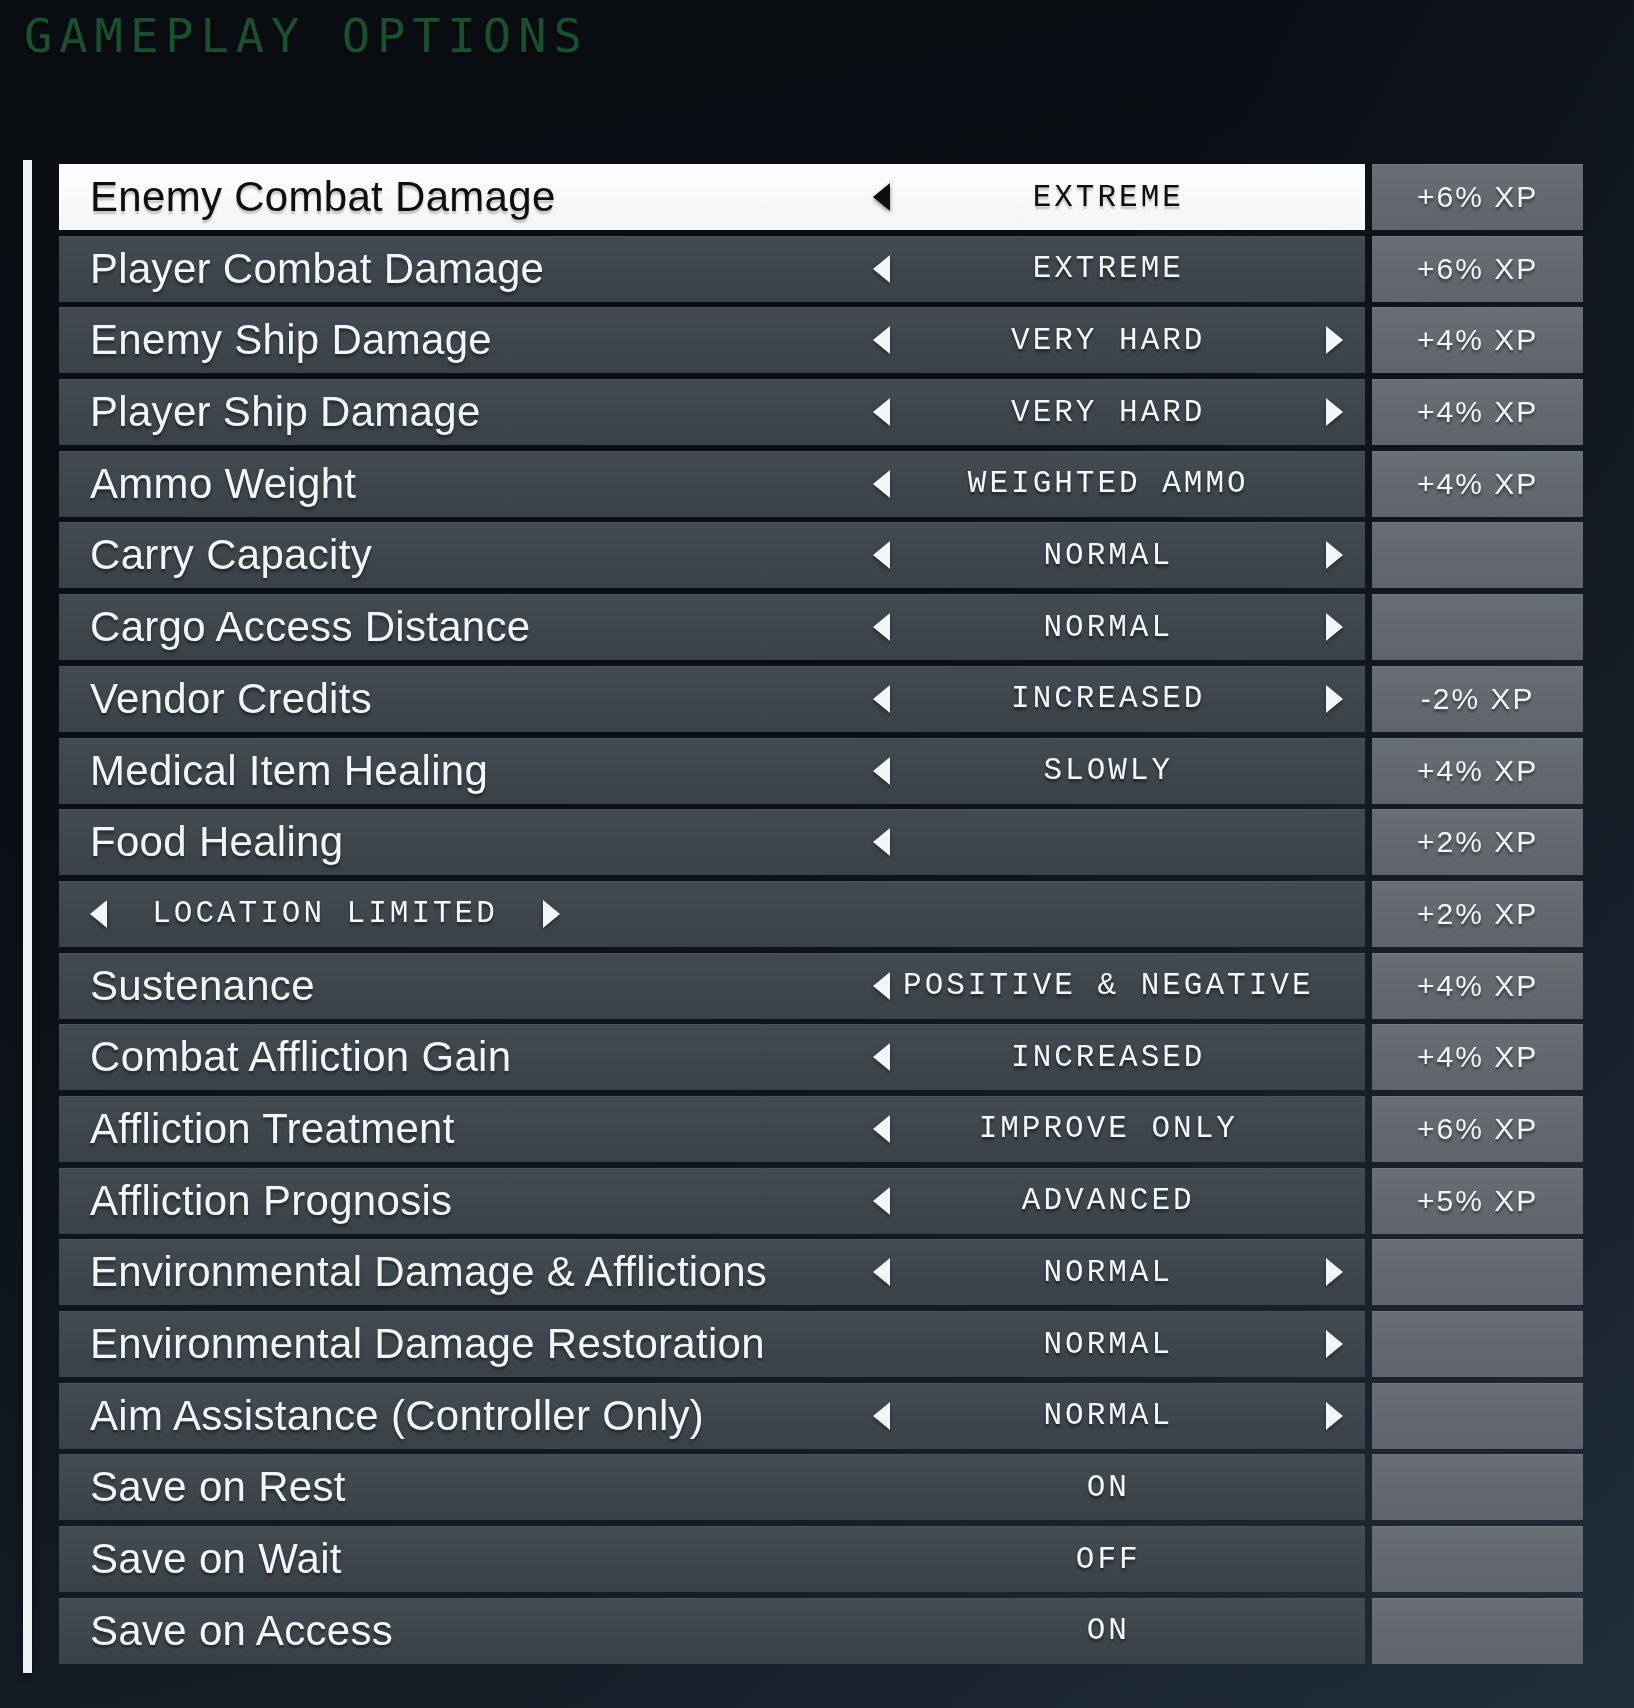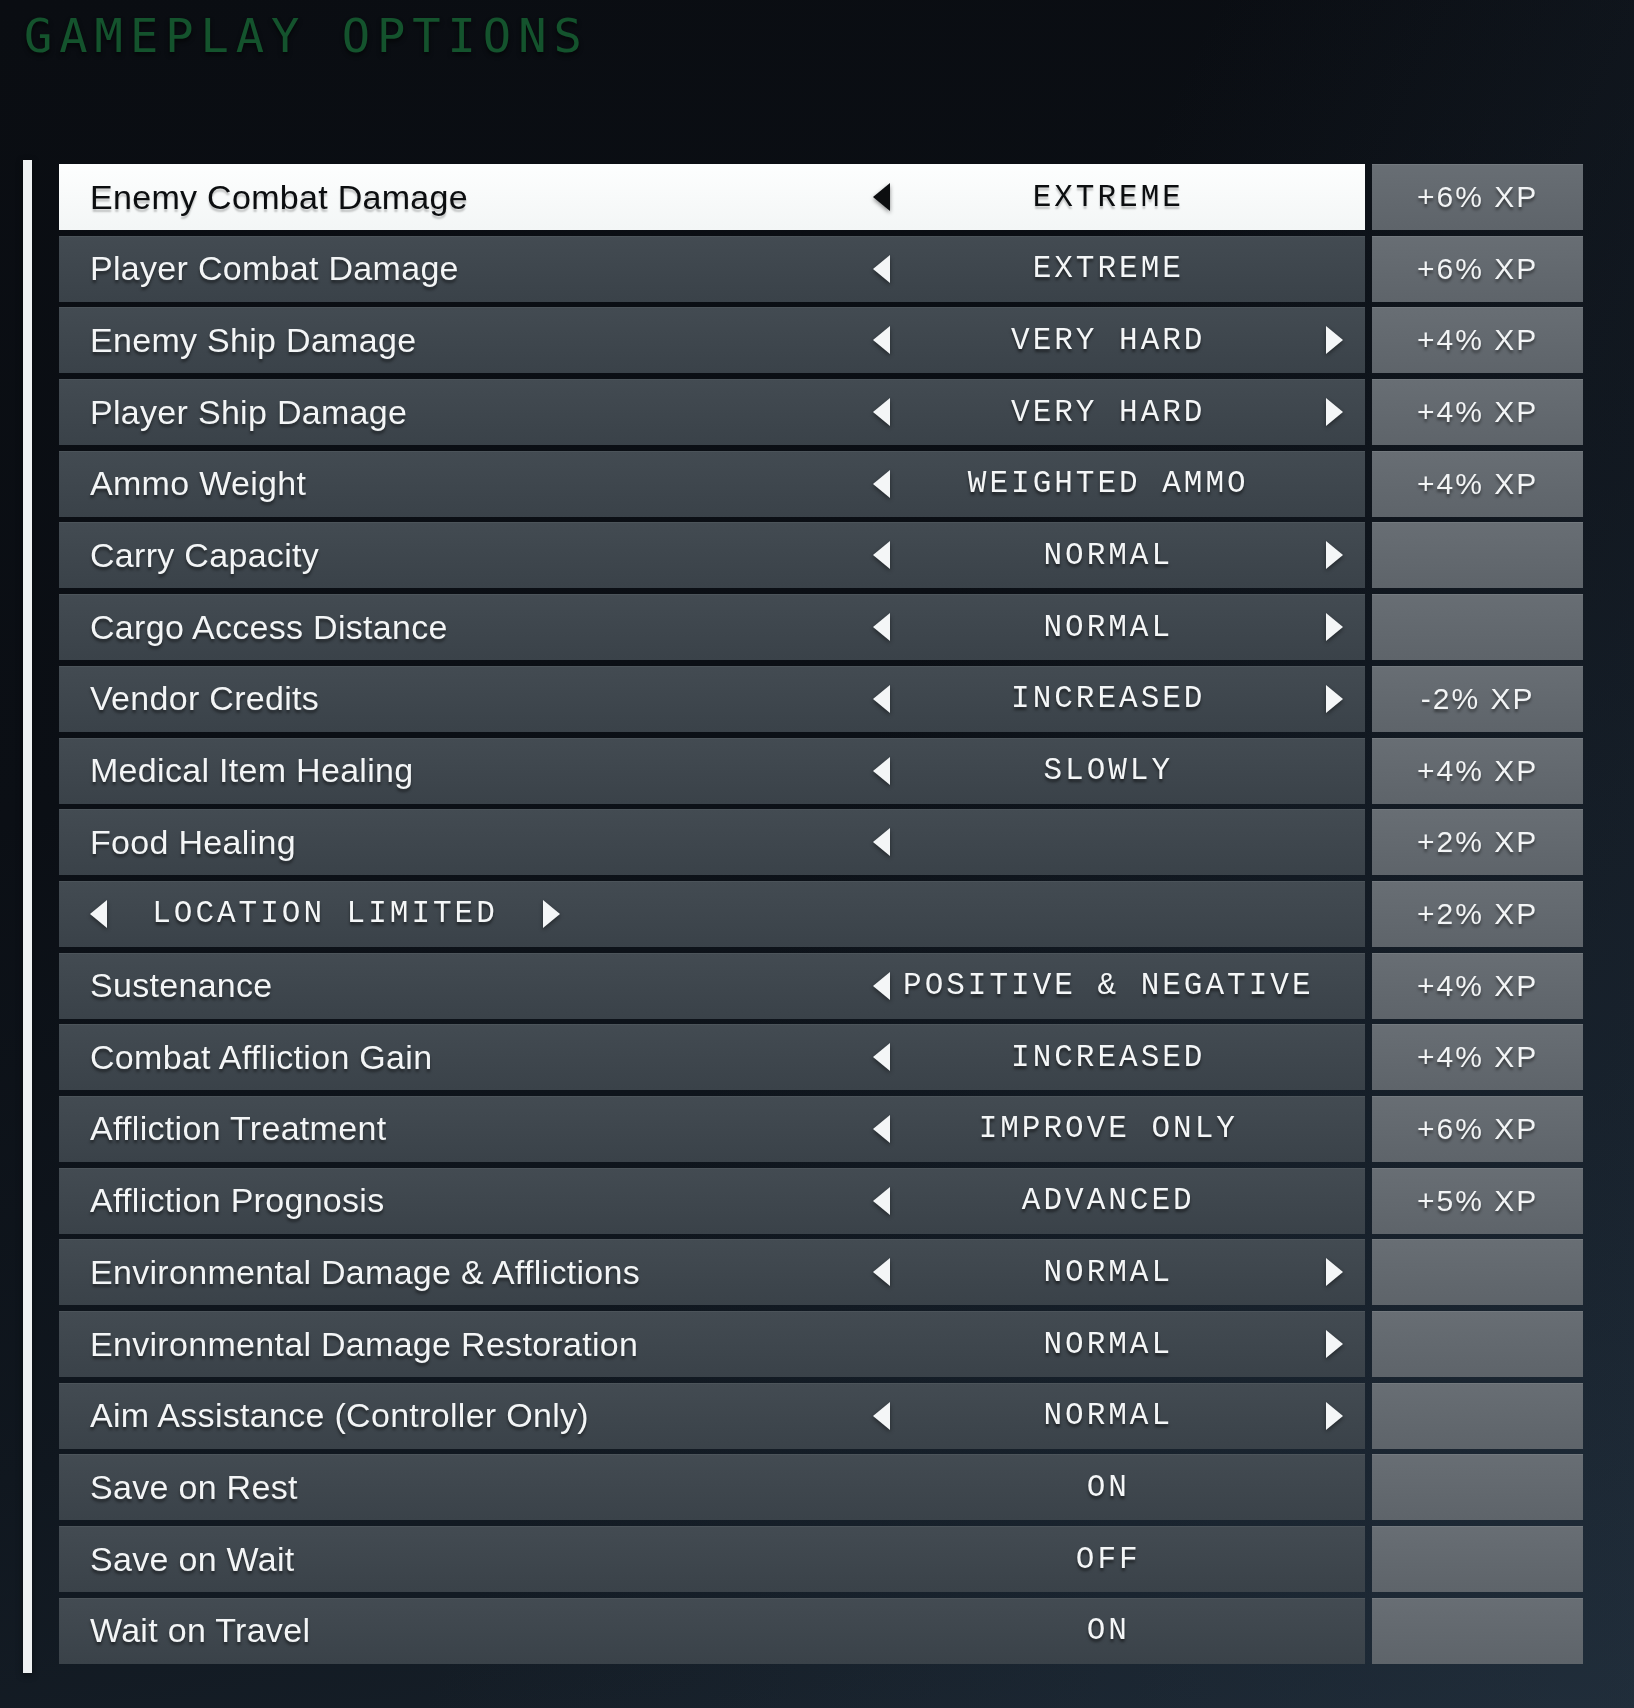--- a/index.html
+++ b/index.html
@@ -44,21 +44,21 @@
     padding-left: 31px;
     background: linear-gradient(#434b52, #3a4249);
     box-shadow: inset 0 1px 0 rgba(255,255,255,0.05);
     cursor: pointer;
   }
   .row.selected .row-main {
     background: linear-gradient(#fdfefe, #f3f6f6);
   }
   .opt-label {
     flex: 1;
-    font-size: 34px;
+    font-size: 42px;
     letter-spacing: 0.3px;
     color: #f3f5f6;
     text-shadow: 0 3px 3px rgba(0,0,0,0.45);
     white-space: nowrap;
   }
   .row.selected .opt-label {
     color: #0c0e10;
     text-shadow: 0 3px 2px rgba(0,0,0,0.22);
   }
   .stepper {
@@ -428,21 +428,21 @@
         <span class="arrow-slot right hidden">
             <span class="tri right"></span>
           </span>
       </span>
     </div>
     <div class="row-badge"></div>
   </div>
 
   <div class="row">
     <div class="row-main">
-      <span class="opt-label">Wait on Travel</span>
+      <span class="opt-label">Save on Access</span>
       <span class="stepper">
         <span class="arrow-slot left hidden">
             <span class="tri left"></span>
           </span>
         <span class="opt-value">ON</span>
         <span class="arrow-slot right hidden">
             <span class="tri right"></span>
           </span>
       </span>
     </div>

